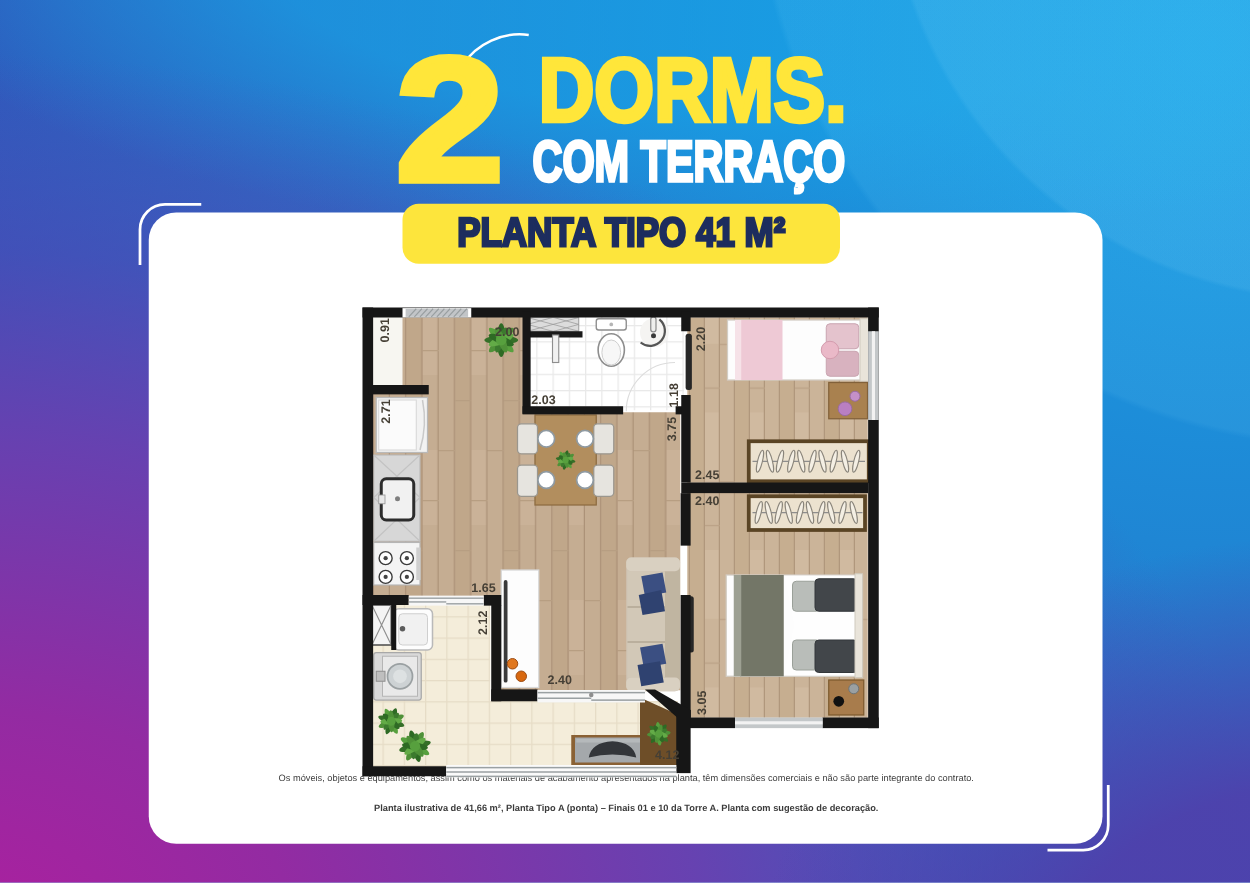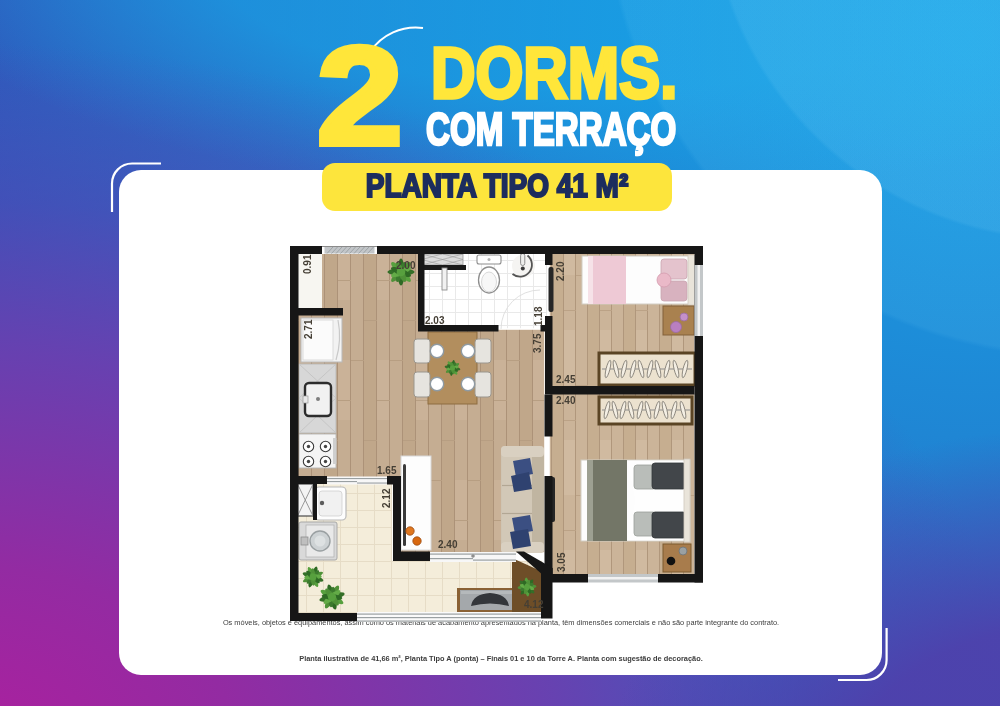--- a/index.html
+++ b/index.html
@@ -35,21 +35,21 @@
 <div class="abs" style="left:317px;top:43px;color:#ffe63a;font-weight:bold;font-size:140px;line-height:106px;-webkit-text-stroke:6px #ffe63a;transform:scaleX(1.1);transform-origin:left top;">2</div>
 
 <div class="abs" style="left:431px;top:45px;color:#ffe63a;font-weight:bold;font-size:72px;line-height:56px;-webkit-text-stroke:3.6px #ffe63a;transform:scaleX(0.855);transform-origin:left top;">DORMS.</div>
 
 <div class="abs" style="left:426px;top:109px;color:#ffffff;font-weight:bold;font-size:46px;line-height:40px;-webkit-text-stroke:2.6px #ffffff;transform:scaleX(0.72);transform-origin:left top;">COM TERRAÇO</div>
 
 <div class="abs" style="left:322px;top:163px;width:350px;height:48px;background:#fde53c;border-radius:13px;"></div>
 
 <div class="abs" style="left:197px;top:170px;width:600px;text-align:center;white-space:nowrap;color:#1d2d5e;font-weight:bold;font-size:32.5px;line-height:33px;-webkit-text-stroke:2.2px #1d2d5e;transform:scaleX(0.86);transform-origin:center top;">PLANTA TIPO 41 M²</div>
 
-<div class="abs" style="left:120px;top:642.5px;width:762px;text-align:center;color:#3c3c3c;font-weight:bold;font-size:7.4px;line-height:8px;margin-top:12px;">Planta ilustrativa de 41,66 m², Planta Tipo A (ponta) – Finais 01 e 10 da Torre A. Planta com sugestão de decoração.</div>
+<div class="abs" style="left:120px;top:642.5px;width:762px;text-align:center;color:#3c3c3c;font-weight:bold;font-size:7.4px;line-height:8px;">Planta ilustrativa de 41,66 m², Planta Tipo A (ponta) – Finais 01 e 10 da Torre A. Planta com sugestão de decoração.</div>
 
 <div class="abs" style="left:120px;top:619px;width:762px;text-align:center;color:#3c3c3c;font-weight:normal;font-size:7.4px;line-height:8px;">Os móveis, objetos e equipamentos, assim como os materiais de acabamento apresentados na planta, têm dimensões comerciais e não são parte integrante do contrato.</div>
 
 <svg class="abs" style="left:0;top:0;" width="1000" height="706" viewBox="0 0 1000 706">
   <defs>
     <pattern id="wood" width="39" height="120" patternUnits="userSpaceOnUse">
       <rect width="39" height="120" fill="#c5ad92"></rect>
       <rect x="13" width="13" height="120" fill="#c0a78a"></rect>
       <rect x="26" y="0" width="13" height="60" fill="#cab298"></rect>
       <rect x="12" width="1" height="120" fill="#ac9278"></rect>

